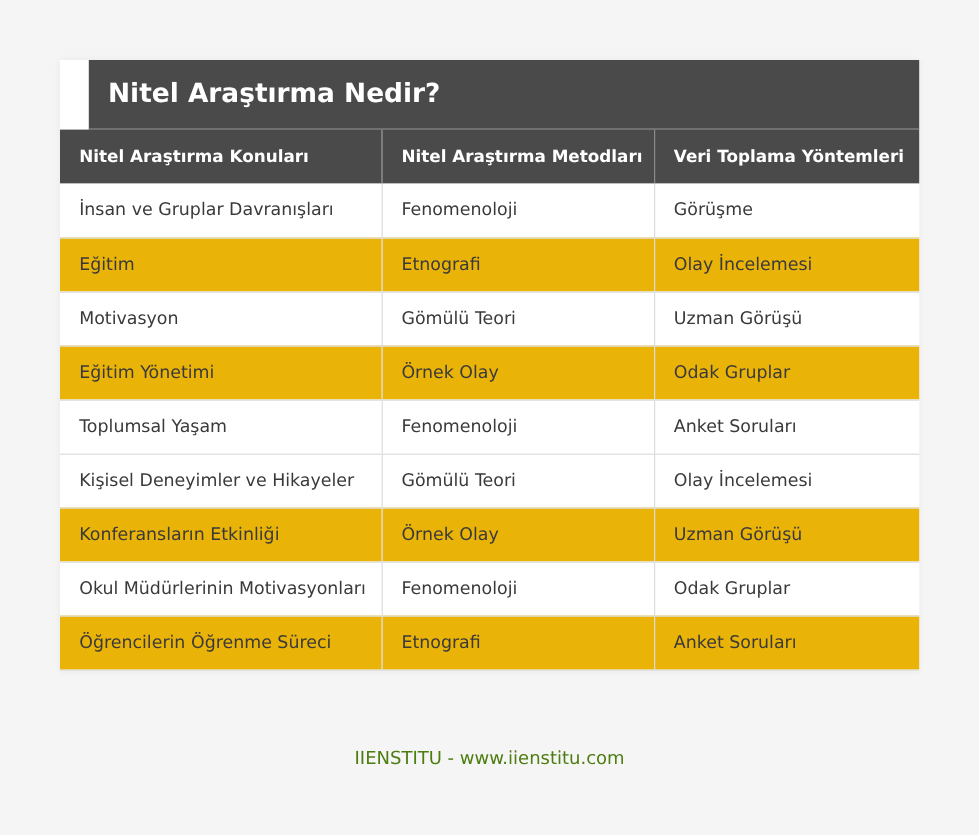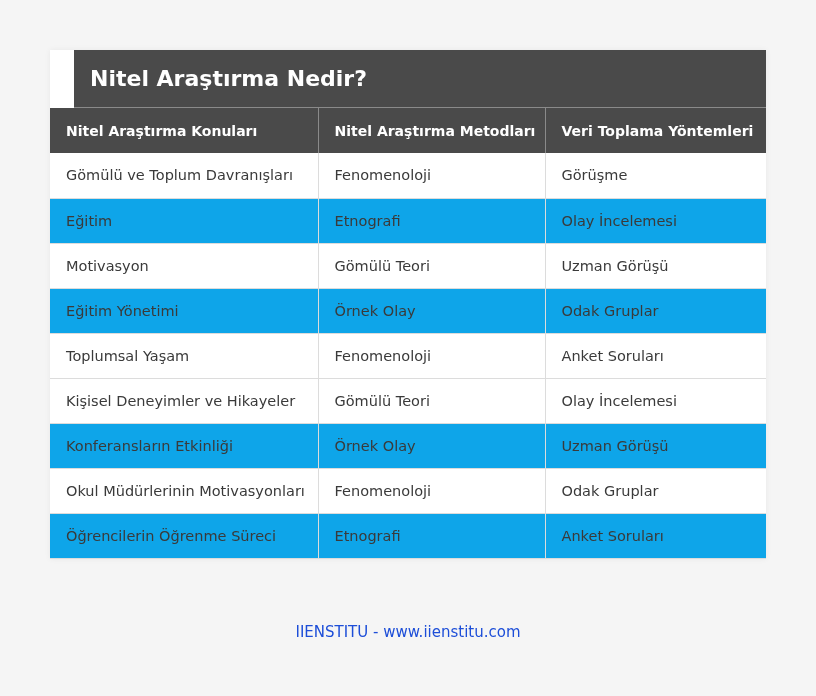--- a/index.html
+++ b/index.html
@@ -55,31 +55,31 @@
       color: #3a3a3a;
       height: 45px;
       padding: 0 16px;
       box-sizing: border-box;
       border-right: 1px solid #dcdcdc;
       border-bottom: 1px solid #dcdcdc;
       white-space: nowrap;
     }
     td:last-child { border-right: none; }
     tr.odd td { background: #ffffff; }
-    tr.even td { background: #0ea5e9; }
+    tr.even td { background: #eab308; }
     .col1 { width: 268px; }
     .col2 { width: 227px; }
     .col3 { width: 221px; }
     .footer {
       position: absolute;
       left: 0;
       top: 623px;
       width: 816px;
       text-align: center;
-      color: #1d4ed8;
+      color: #4d7c0f;
       font-size: 15px;
       font-family: "DejaVu Sans", "Liberation Sans", sans-serif;
     }
   </style>
 </head>
 <body>
 
 <div class="card">
   <div class="title-bar">Nitel Araştırma Nedir?</div>
   <table>
@@ -90,21 +90,21 @@
     </colgroup>
     <thead>
       <tr>
         <th>Nitel Araştırma Konuları</th>
         <th>Nitel Araştırma Metodları</th>
         <th>Veri Toplama Yöntemleri</th>
       </tr>
     </thead>
     <tbody>
       <tr class="odd">
-        <td>Gömülü ve Toplum Davranışları</td>
+        <td>İnsan ve Gruplar Davranışları</td>
         <td>Fenomenoloji</td>
         <td>Görüşme</td>
       </tr>
       <tr class="even">
         <td>Eğitim</td>
         <td>Etnografi</td>
         <td>Olay İncelemesi</td>
       </tr>
       <tr class="odd">
         <td>Motivasyon</td>

